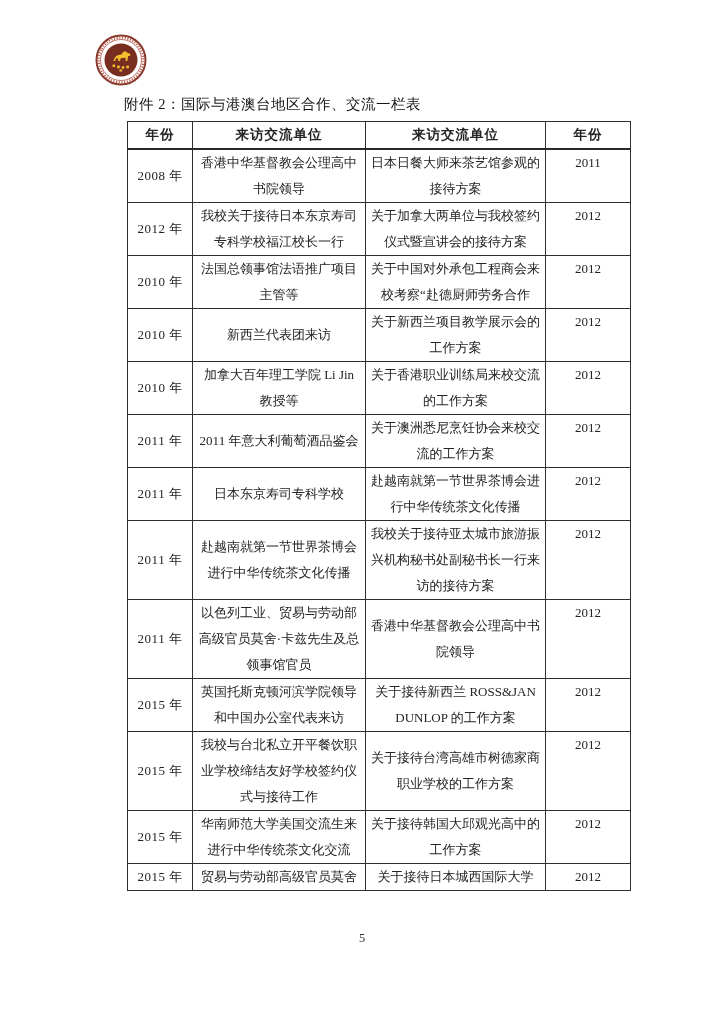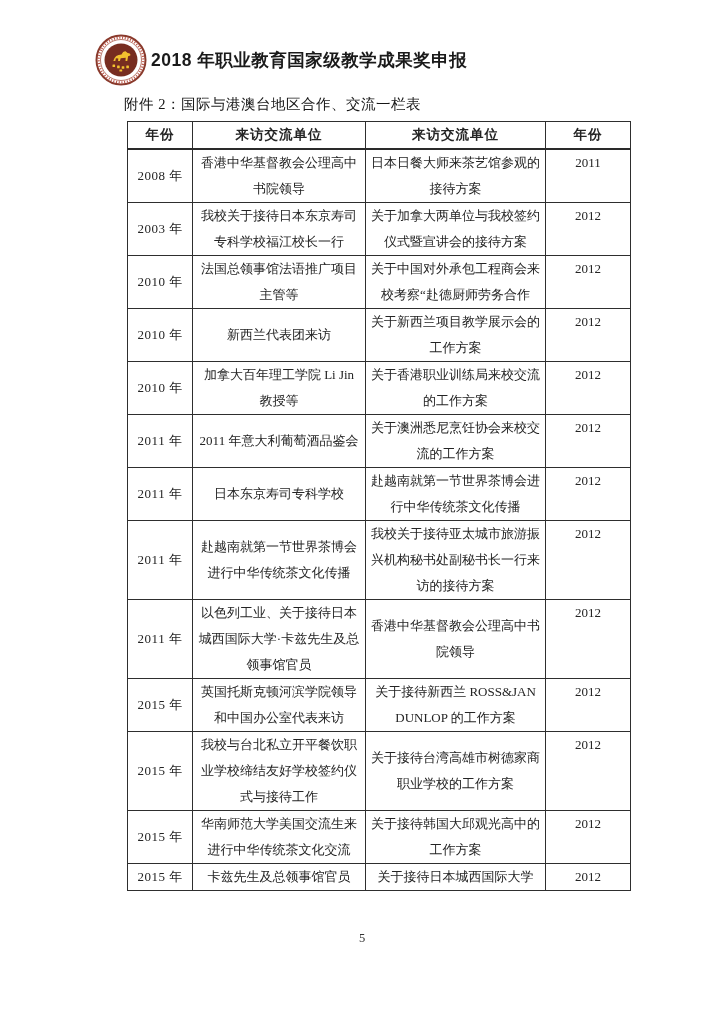--- a/index.html
+++ b/index.html
@@ -72,21 +72,20 @@
 
     <g fill="#f2c22e">
       <path d="M18.5 26.5 q1.5 -6 8 -6 q1.5 -3.5 4 -3.2 l2.2 1.8 q3.2 0.2 2.6 2.4 l-2.2 0.8 -0.8 4.8 -1.8 0 0.2 -3.4 -5 0.6 -0.8 2.8 -1.8 0 0.2 -2.6 -2.4 -0.2 -0.6 2.8 -1.8 0 z"></path>
       <rect x="17.5" y="30.5" width="2.6" height="2.6" rx="0.5"></rect>
       <rect x="22.1" y="31.6" width="2.6" height="2.6" rx="0.5"></rect>
       <rect x="26.7" y="32.2" width="2.6" height="2.6" rx="0.5"></rect>
       <rect x="31.3" y="31.6" width="2.6" height="2.6" rx="0.5"></rect>
       <rect x="24.4" y="35.4" width="2.8" height="2.2" rx="0.5"></rect>
     </g>
   </svg>
-  <div class="doc-title">2018 年职业教育国家级教学成果奖申报</div>
 </div>
 
 <div class="attachment-line">附件 2：国际与港澳台地区合作、交流一栏表</div>
 
 <table class="exchange">
   <colgroup>
     <col style="width:65px">
       <col style="width:173px">
       <col style="width:180px">
       <col style="width:85px">
@@ -100,21 +99,21 @@
     </tr>
   </thead>
   <tbody>
       <tr>
         <td class="c0">2008 年</td>
         <td class="c1">香港中华基督教会公理高中书院领导</td>
         <td class="c2">日本日餐大师来茶艺馆参观的接待方案</td>
         <td class="c3">2011</td>
       </tr>
       <tr>
-        <td class="c0">2003 年</td>
+        <td class="c0">2012 年</td>
         <td class="c1">我校关于接待日本东京寿司专科学校福江校长一行</td>
         <td class="c2">关于加拿大两单位与我校签约仪式暨宣讲会的接待方案</td>
         <td class="c3">2012</td>
       </tr>
       <tr>
         <td class="c0">2010 年</td>
         <td class="c1">法国总领事馆法语推广项目主管等</td>
         <td class="c2">关于中国对外承包工程商会来校考察“赴德厨师劳务合作</td>
         <td class="c3">2012</td>
       </tr>
@@ -143,21 +142,21 @@
         <td class="c3">2012</td>
       </tr>
       <tr>
         <td class="c0">2011 年</td>
         <td class="c1">赴越南就第一节世界茶博会进行中华传统茶文化传播</td>
         <td class="c2">我校关于接待亚太城市旅游振兴机构秘书处副秘书长一行来访的接待方案</td>
         <td class="c3">2012</td>
       </tr>
       <tr>
         <td class="c0">2011 年</td>
-        <td class="c1">以色列工业、关于接待日本城西国际大学·卡兹先生及总领事馆官员</td>
+        <td class="c1">以色列工业、贸易与劳动部高级官员莫舍·卡兹先生及总领事馆官员</td>
         <td class="c2">香港中华基督教会公理高中书院领导</td>
         <td class="c3">2012</td>
       </tr>
       <tr>
         <td class="c0">2015 年</td>
         <td class="c1">英国托斯克顿河滨学院领导和中国办公室代表来访</td>
         <td class="c2">关于接待新西兰 ROSS&amp;JAN DUNLOP 的工作方案</td>
         <td class="c3">2012</td>
       </tr>
       <tr>
@@ -167,20 +166,20 @@
         <td class="c3">2012</td>
       </tr>
       <tr>
         <td class="c0">2015 年</td>
         <td class="c1">华南师范大学美国交流生来进行中华传统茶文化交流</td>
         <td class="c2">关于接待韩国大邱观光高中的工作方案</td>
         <td class="c3">2012</td>
       </tr>
       <tr>
         <td class="c0">2015 年</td>
-        <td class="c1">卡兹先生及总领事馆官员</td>
+        <td class="c1">贸易与劳动部高级官员莫舍</td>
         <td class="c2">关于接待日本城西国际大学</td>
         <td class="c3">2012</td>
       </tr>
     </tbody>
 </table>
 
 <div class="page-number">5</div>
 
 </body></html>

